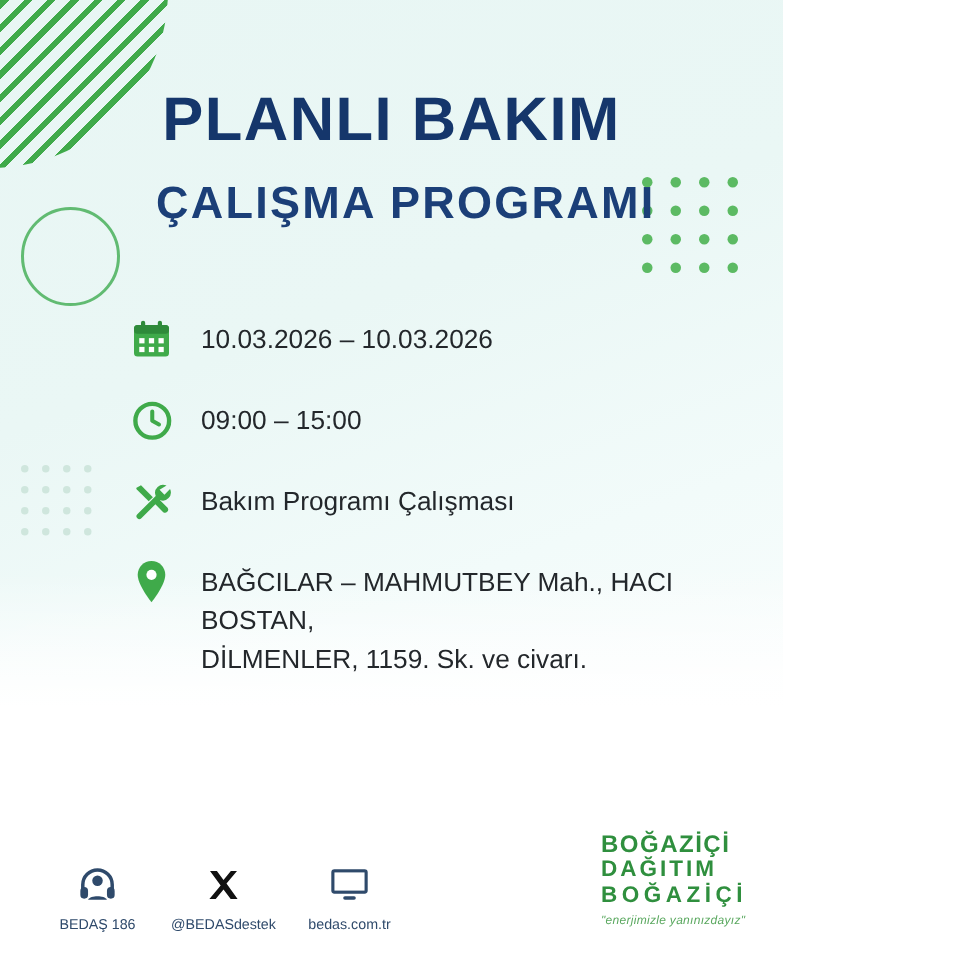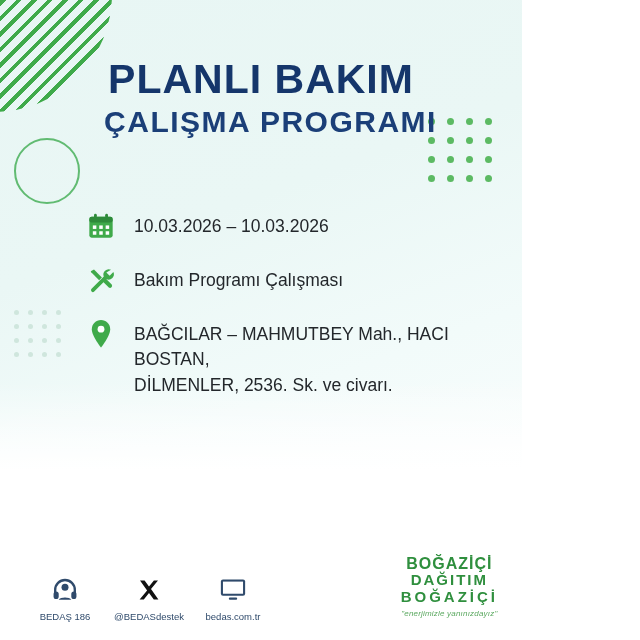--- a/index.html
+++ b/index.html
@@ -128,21 +128,21 @@
     text-align: center;
   }
   .title-main {
     font-size: 41px;
     font-weight: bold;
     letter-spacing: 1px;
     color: #15366b;
     line-height: 1.05;
   }
   .title-sub {
-    margin-top: 4px;
+    margin-top: 18px;
     font-size: 30px;
     font-weight: bold;
     letter-spacing: 1.5px;
     color: #1b3f78;
     line-height: 1.1;
     padding-left: 19px;
   }
 
   
   .info {
@@ -206,21 +206,20 @@
   }
   .foot-item .fi-label {
     font-size: 9.5px;
     color: #2f4a6b;
     white-space: nowrap;
   }
   .brand {
     position: absolute;
     right: 24px;
     bottom: 8px;
-    text-align: center;
   }
   .brand .b1 {
     font-size: 16px;
     font-weight: bold;
     color: #2f8f3e;
     letter-spacing: 1px;
     line-height: 1.12;
   }
   .brand .b2 {
     font-size: 15px;
@@ -314,20 +313,29 @@
           <rect x="10.5" y="11.5" width="3" height="3" fill="#ffffff"></rect>
           <rect x="16" y="11.5" width="3" height="3" fill="#ffffff"></rect>
           <rect x="5" y="16.5" width="3" height="3" fill="#ffffff"></rect>
           <rect x="10.5" y="16.5" width="3" height="3" fill="#ffffff"></rect>
           <rect x="16" y="16.5" width="3" height="3" fill="#ffffff"></rect>
         </svg>
       </div>
       <div class="txt">10.03.2026 – 10.03.2026</div>
     </div>
 
+    <div class="row">
+      <div class="ico">
+        <svg width="27" height="27" viewBox="0 0 24 24" aria-hidden="true">
+          <circle cx="12" cy="12" r="10" fill="none" stroke="#3faa4a" stroke-width="2.6"></circle>
+          <path d="M12 6.5 V12 L16 14.2" fill="none" stroke="#3faa4a" stroke-width="2.4" stroke-linecap="round" stroke-linejoin="round"></path>
+        </svg>
+      </div>
+      <div class="txt">09:00 – 15:00</div>
+    </div>
 
     <div class="row">
       <div class="ico">
         <svg width="28" height="28" viewBox="0 0 24 24" aria-hidden="true">
           <path d="M3.2 4.6 L6 3 L12.8 9.8 L10.4 12.2 L3.6 5.4 Z" fill="#3faa4a"></path>
           <path d="M13.5 13.2 L16 10.7 L21.2 15.9 a1.8 1.8 0 0 1 -2.5 2.5 Z" fill="#3faa4a"></path>
           <path d="M20.6 3.2 a4.6 4.6 0 0 0 -6.2 5.9 L3.9 19.6 a1.6 1.6 0 0 0 2.3 2.3 L16.7 11.4 a4.6 4.6 0 0 0 5.9 -6.2 L19.4 8.4 L16.6 5.6 Z" fill="#3faa4a"></path>
         </svg>
       </div>
       <div class="txt">Bakım Programı Çalışması</div>
@@ -335,21 +343,21 @@
 
     <div class="row addr">
       <div class="ico">
         <svg width="26" height="30" viewBox="0 0 24 30" aria-hidden="true">
           <path d="M12 1 C6.9 1 2.8 5.1 2.8 10.2 C2.8 17.2 12 28.5 12 28.5 C12 28.5 21.2 17.2 21.2 10.2 C21.2 5.1 17.1 1 12 1 Z" fill="#3faa4a"></path>
           <circle cx="12" cy="10.2" r="3.4" fill="#ffffff"></circle>
         </svg>
       </div>
       <div class="txt">
         <div>BAĞCILAR – MAHMUTBEY Mah., HACI BOSTAN,</div>
-        <div>DİLMENLER, 2536. Sk. ve civarı.</div>
+        <div>DİLMENLER, 1159. Sk. ve civarı.</div>
       </div>
     </div>
 
   </div>
 
   <div class="footer">
     <div class="foot-items">
 
       <div class="foot-item">
         <div class="fi-icon">

